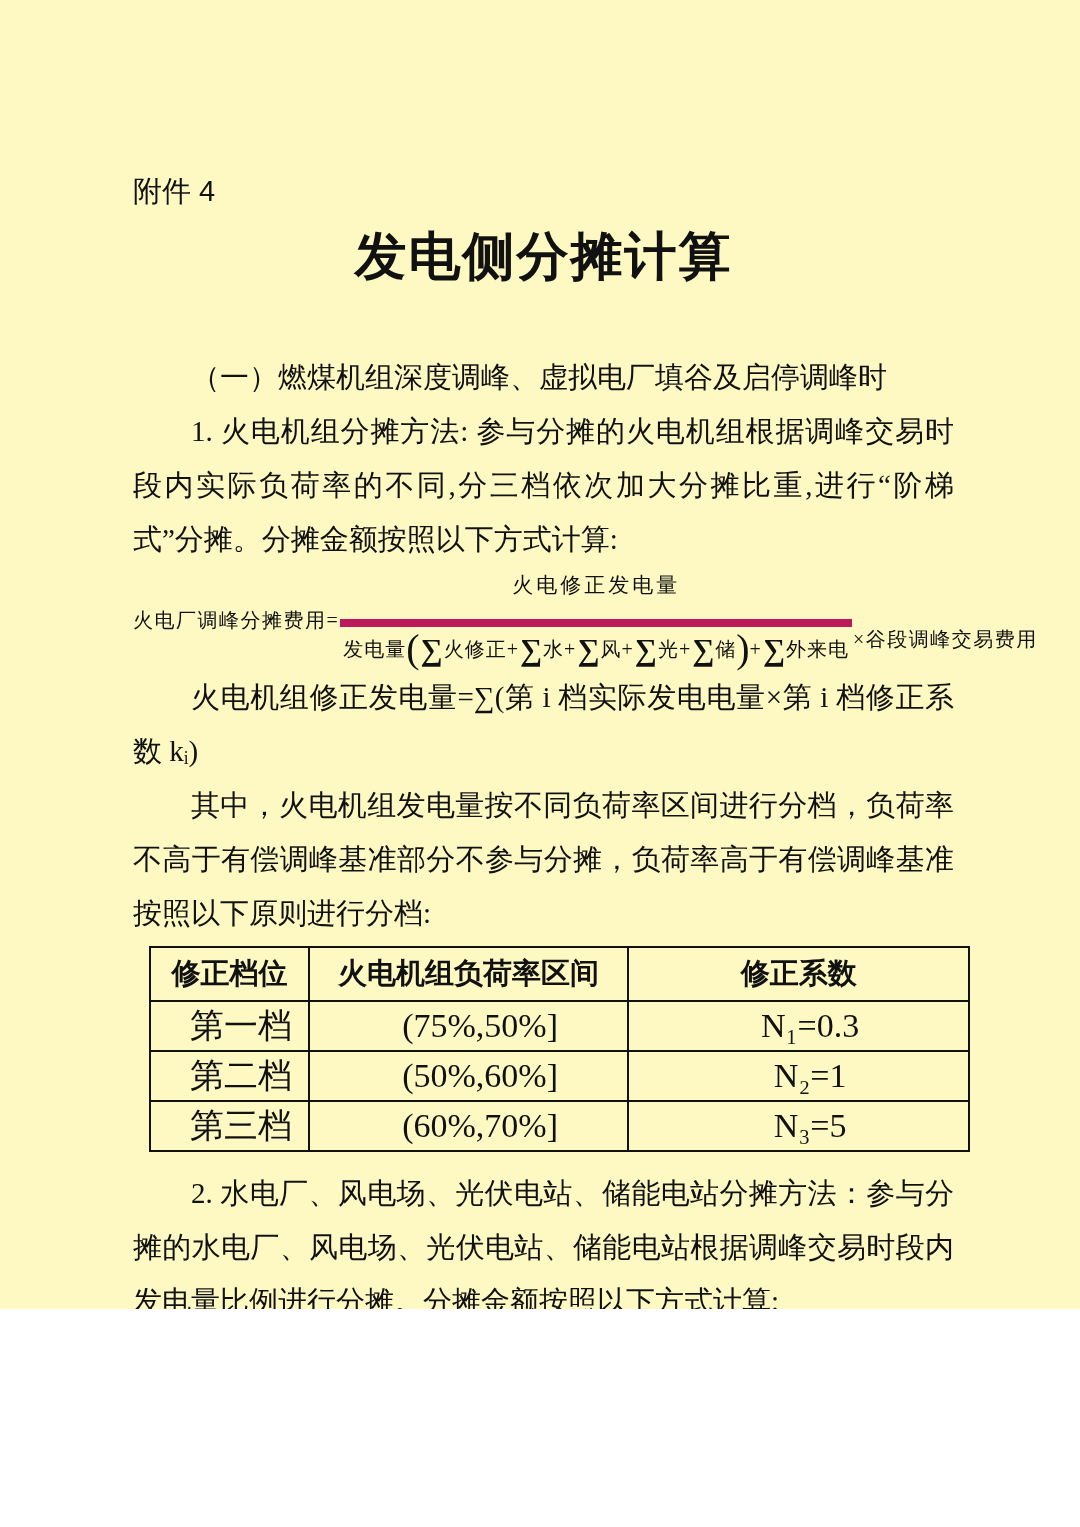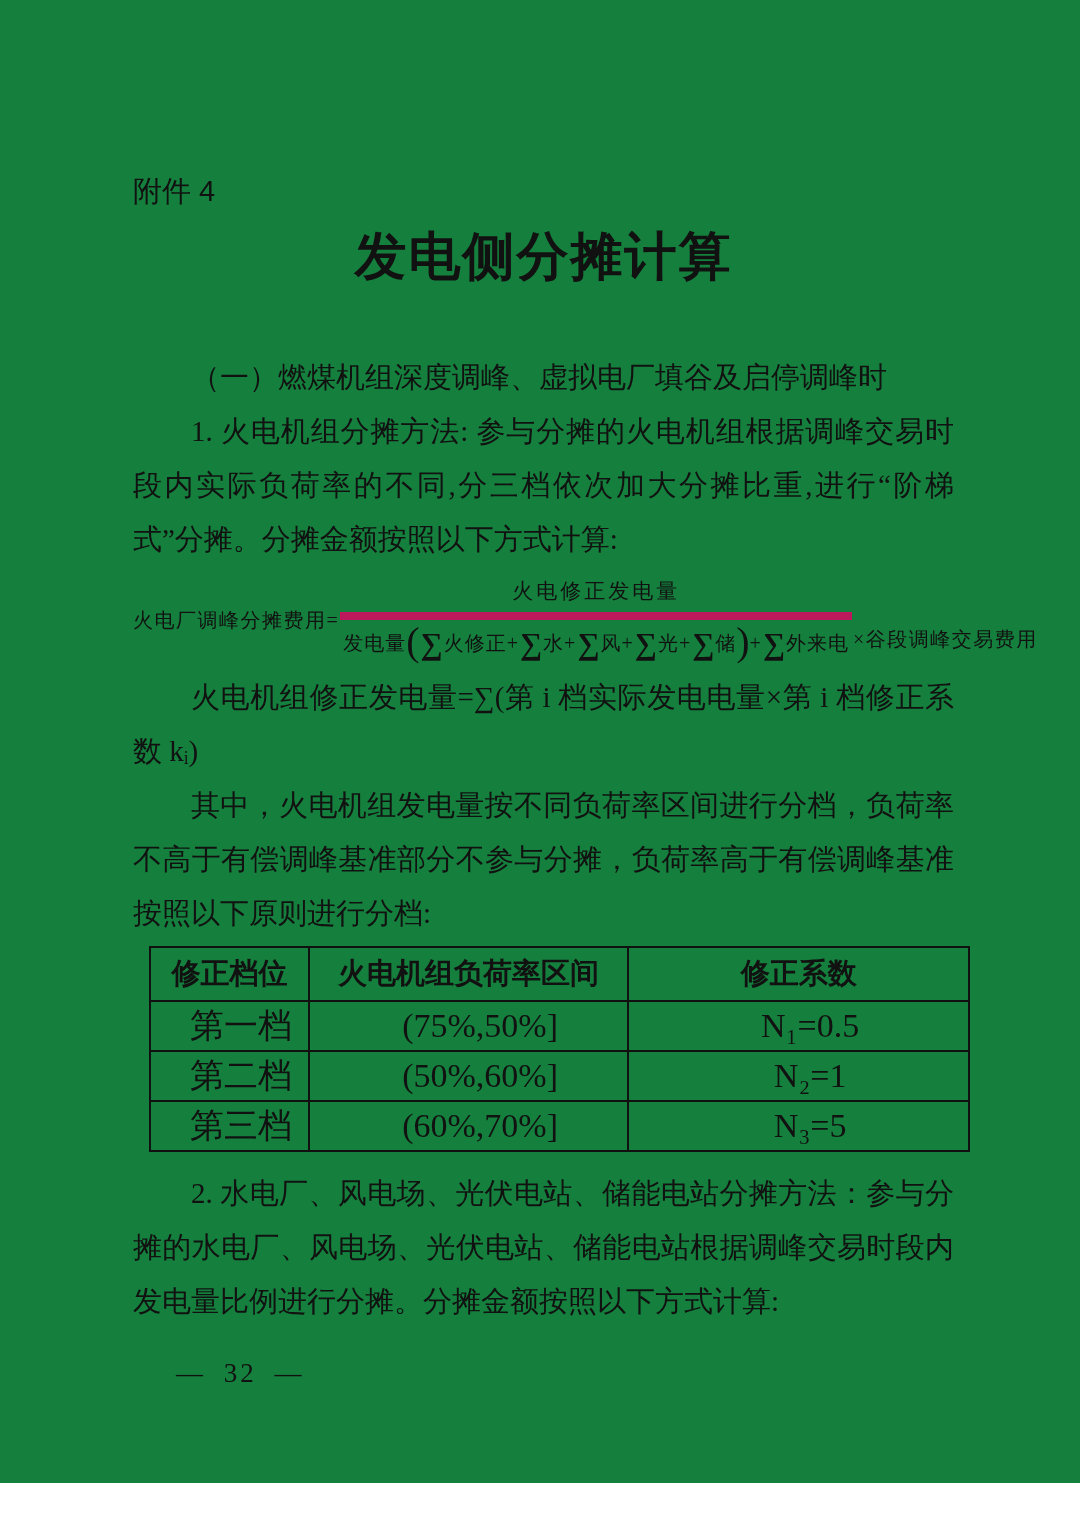--- a/index.html
+++ b/index.html
@@ -1,21 +1,21 @@
 <!DOCTYPE html>
 <html><head>
 <meta charset="utf-8">
 <style>
   html, body { margin: 0; padding: 0; background: #ffffff; }
   .page {
     position: relative;
     width: 1080px;
-    height: 1483px;
+    height: 1309px;
     margin: 0 auto;
-    background: #15803d;
+    background: #fef9c3;
     box-sizing: border-box;
     padding: 170px 126px 0 133px;
     font-family: "Liberation Serif", "DejaVu Serif", serif;
     color: #111111;
     overflow: hidden;
   }
   .attachment-label {
     font-family: "Liberation Sans", "DejaVu Sans", sans-serif;
     font-size: 29px;
     line-height: 42px;
@@ -43,21 +43,21 @@
   .formula {
     display: flex;
     align-items: center;
     height: 88px;
     margin: 10px 0 6px 0;
     font-size: 20px;
     white-space: nowrap;
   }
   .f-lhs { letter-spacing: 1.5px; }
   .frac { display: inline-flex; flex-direction: column; align-items: center; margin: 0 1px; }
-  .frac-num { font-size: 21px; letter-spacing: 3px; padding: 0 6px 7px 6px; }
+  .frac-num { font-size: 21px; letter-spacing: 3px; padding: 0 6px 20px 6px; }
   .frac-den { border-top: 8px solid #be185d; display: inline-flex; align-items: center; padding: 3px 3px 0 3px; }
   .f-txt { font-size: 20px; letter-spacing: 1px; }
   .f-sum { font-size: 31px; font-weight: bold; line-height: 1; padding: 0 1px; }
   .f-par { font-size: 40px; font-weight: 400; line-height: 1; position: relative; top: -1px; }
   .f-rhs { letter-spacing: 1.5px; margin-top: 38px; }
 
   
   .ctable {
     width: 100%;
     border-collapse: collapse;
@@ -148,21 +148,21 @@
       <tr>
         <th>修正档位</th>
         <th>火电机组负荷率区间</th>
         <th>修正系数</th>
       </tr>
     </thead>
     <tbody>
         <tr>
           <td>第一档</td>
           <td>(75%,50%]</td>
-          <td>N₁=0.5</td>
+          <td>N₁=0.3</td>
         </tr>
         <tr>
           <td>第二档</td>
           <td>(50%,60%]</td>
           <td>N₂=1</td>
         </tr>
         <tr>
           <td>第三档</td>
           <td>(60%,70%]</td>
           <td>N₃=5</td>

